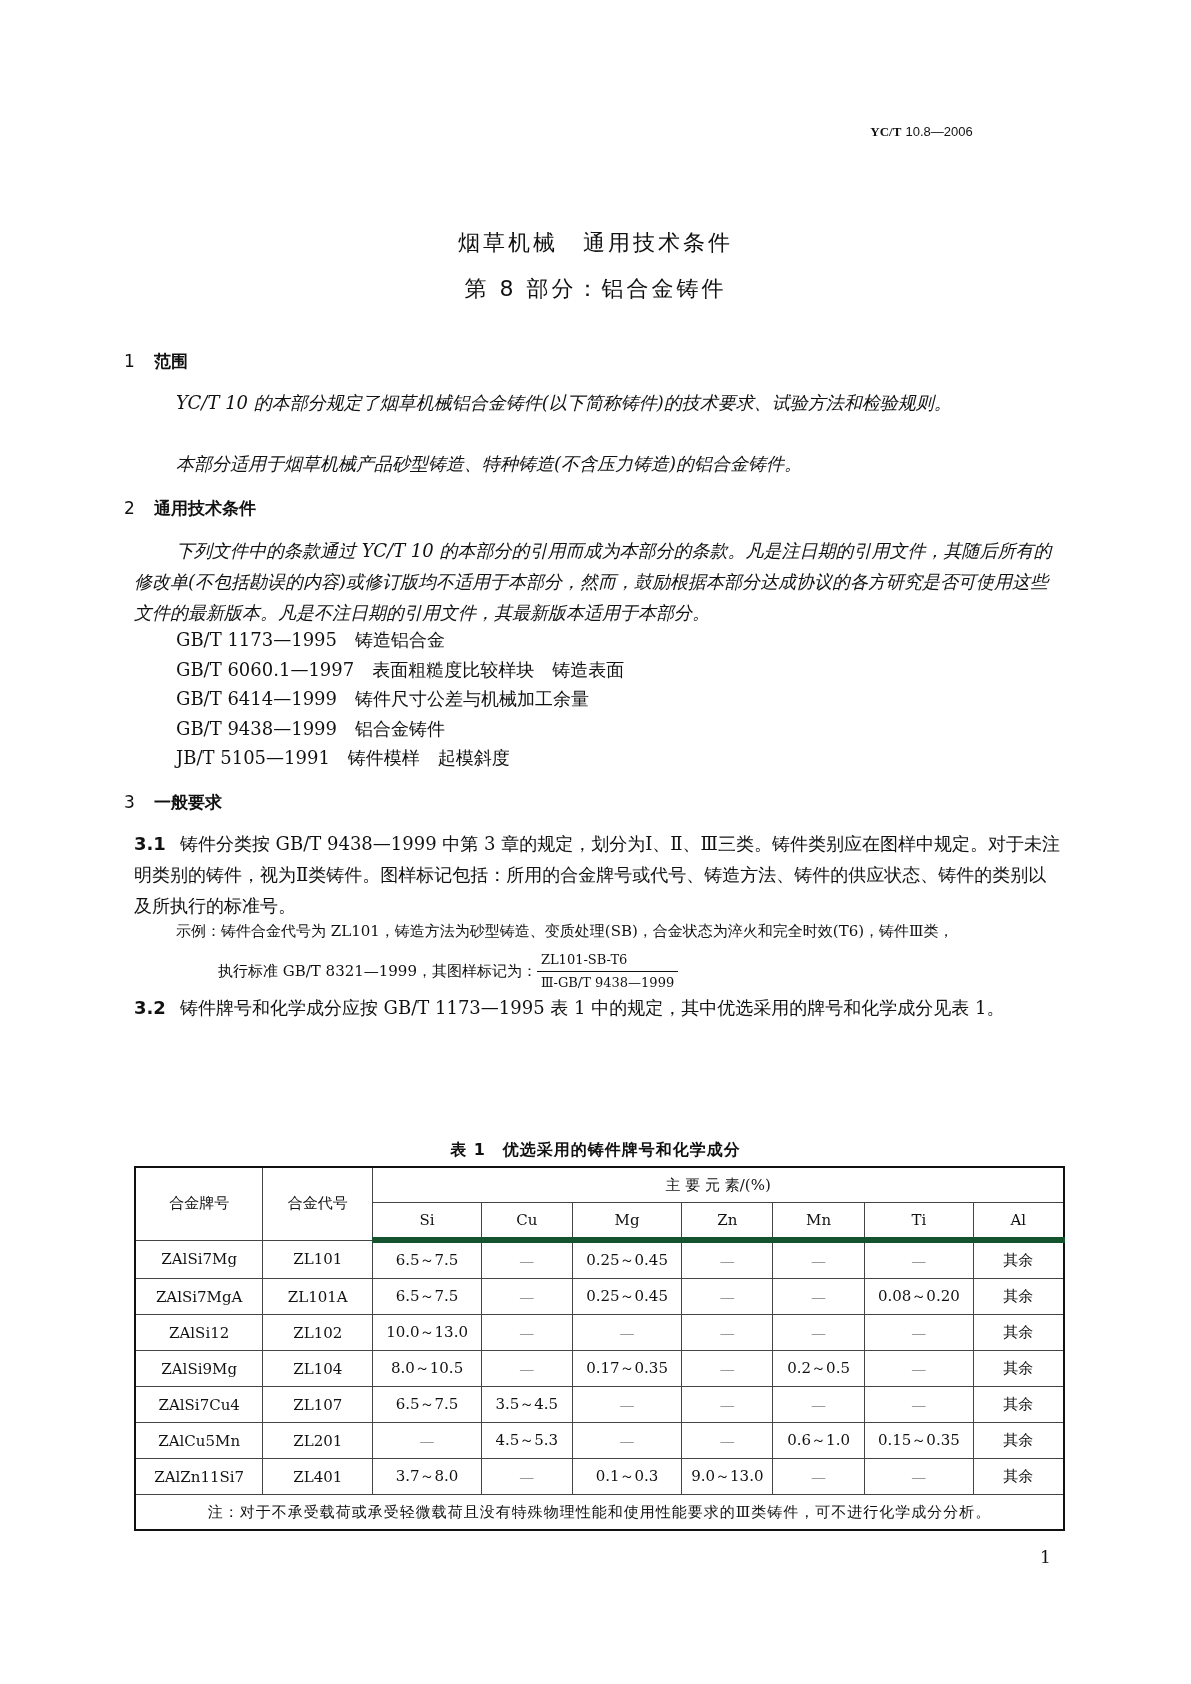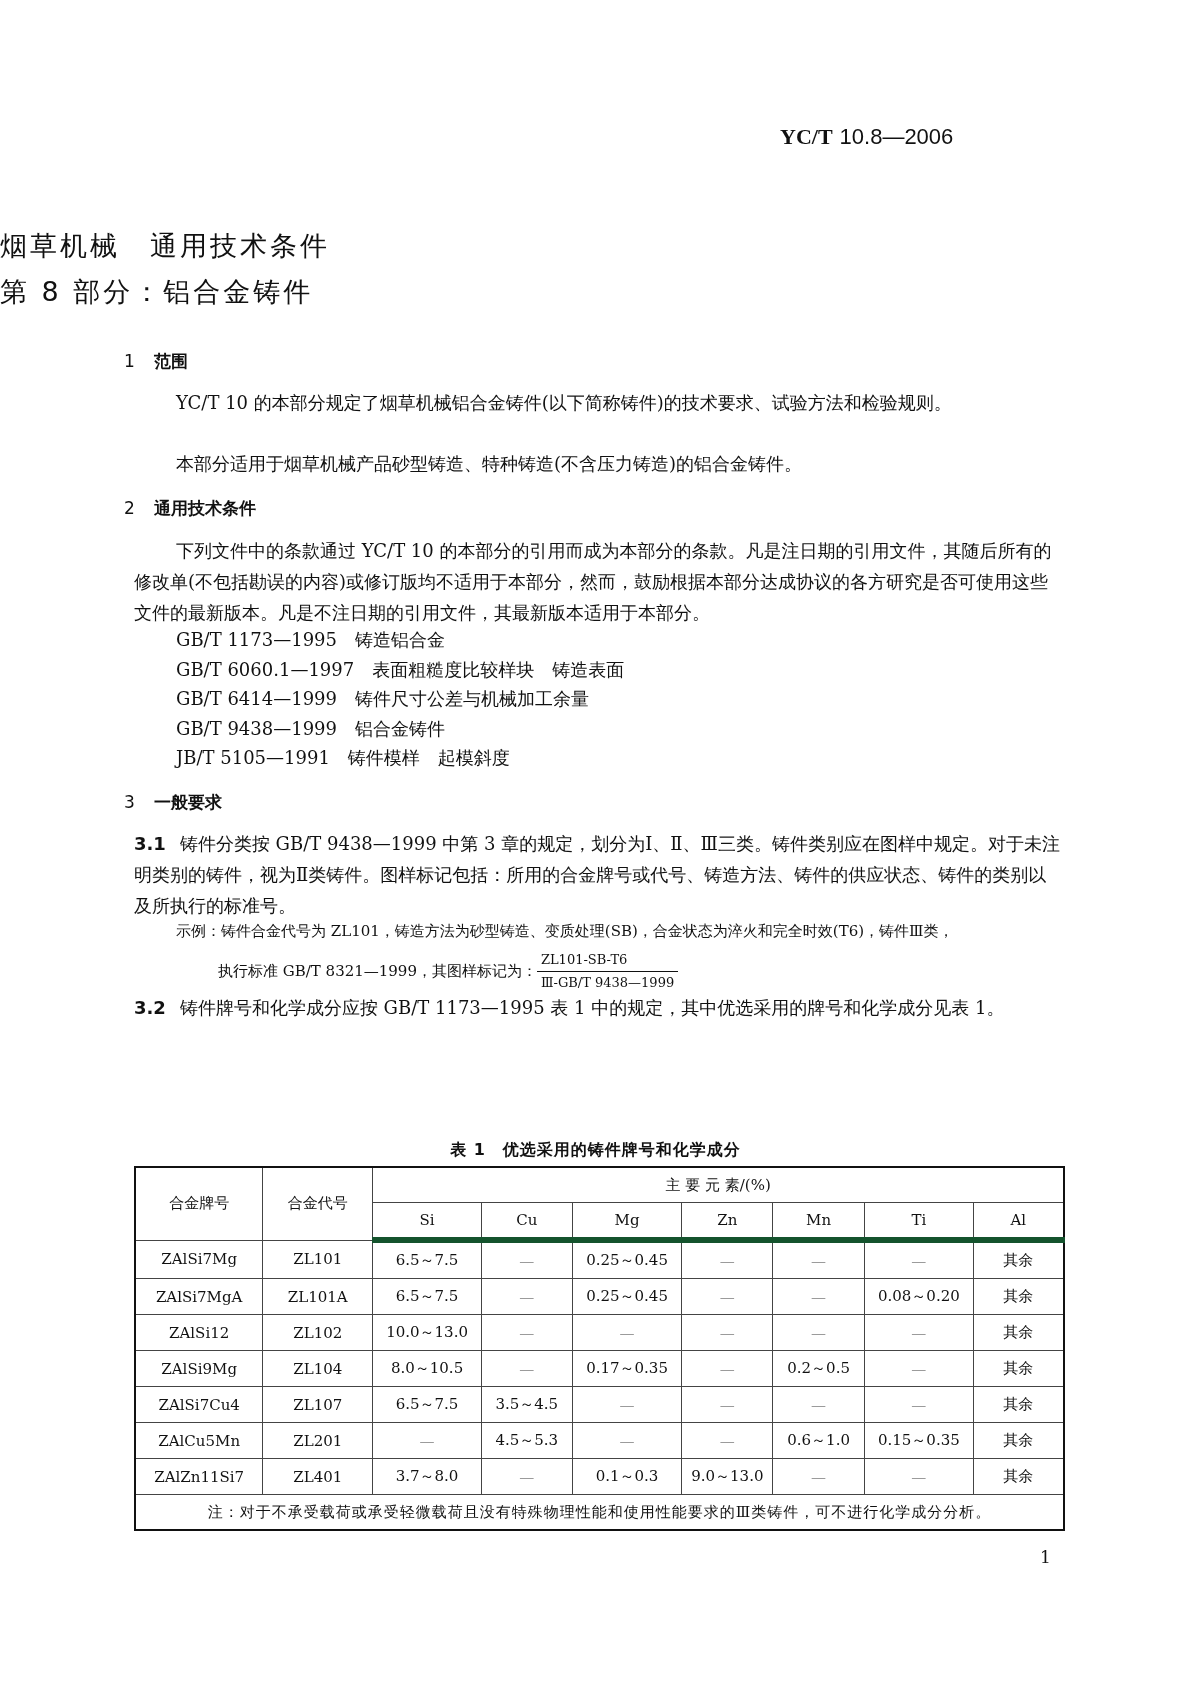--- a/index.html
+++ b/index.html
@@ -1,28 +1,28 @@
 <!DOCTYPE html>
 <html><head>
 <meta charset="utf-8">
 <style>
   html, body { margin: 0; padding: 0; background: #ffffff; }
   body { width: 1191px; height: 1684px; position: relative; overflow: hidden;
          font-family: "DejaVu Serif", "Liberation Serif", serif; color: #111; }
   .abs { position: absolute; }
-  .std-no { left: 780px; top: 124px; width: 283px; text-align: left; font-size: 22px; }
+  .std-no { left: 780px; top: 124px; width: 283px; text-align: center; font-size: 13px; }
   .std-no b { font-family: "Liberation Serif", serif; font-weight: bold; }
   .std-no span { font-family: "Liberation Sans", sans-serif; }
-  .title { left: 0; width: 1191px; text-align: left; font-family: "DejaVu Sans", sans-serif;
-           font-size: 27px; letter-spacing: 3px; }
+  .title { left: 0; width: 1191px; text-align: center; font-family: "DejaVu Sans", sans-serif;
+           font-size: 22px; letter-spacing: 3px; }
   .t1 { top: 228px; }
   .t2 { top: 274px; }
   .h { left: 124px; font-family: "DejaVu Sans", sans-serif; font-size: 17px; font-weight: bold; }
   .h .num { display: inline-block; width: 30px; font-weight: normal; }
-  .p { left: 134px; width: 930px; font-size: 18px; line-height: 31px; }
+  .p { left: 134px; width: 930px; font-size: 18px; line-height: 31px; font-style: italic; }
   .p.indent { text-indent: 42px; }
   .ref { left: 176px; font-size: 18px; line-height: 31px; white-space: pre; }
   .sub { left: 134px; width: 930px; font-size: 18px; line-height: 31px; }
   .sub b { font-family: "DejaVu Sans", sans-serif; font-weight: bold; margin-right: 14px; }
   .ex { left: 176px; font-size: 15px; line-height: 22px; }
   .frac { display: inline-block; vertical-align: middle; text-align: left; font-size: 13px; }
   .frac .top { display: block; border-bottom: 1px solid #111; padding: 0 4px; }
   .frac .bot { display: block; padding: 0 4px; }
   .caption { left: 0; width: 1191px; text-align: center; font-family: "DejaVu Sans", sans-serif;
              font-size: 16px; font-weight: bold; top: 1140px; letter-spacing: 1px; }

